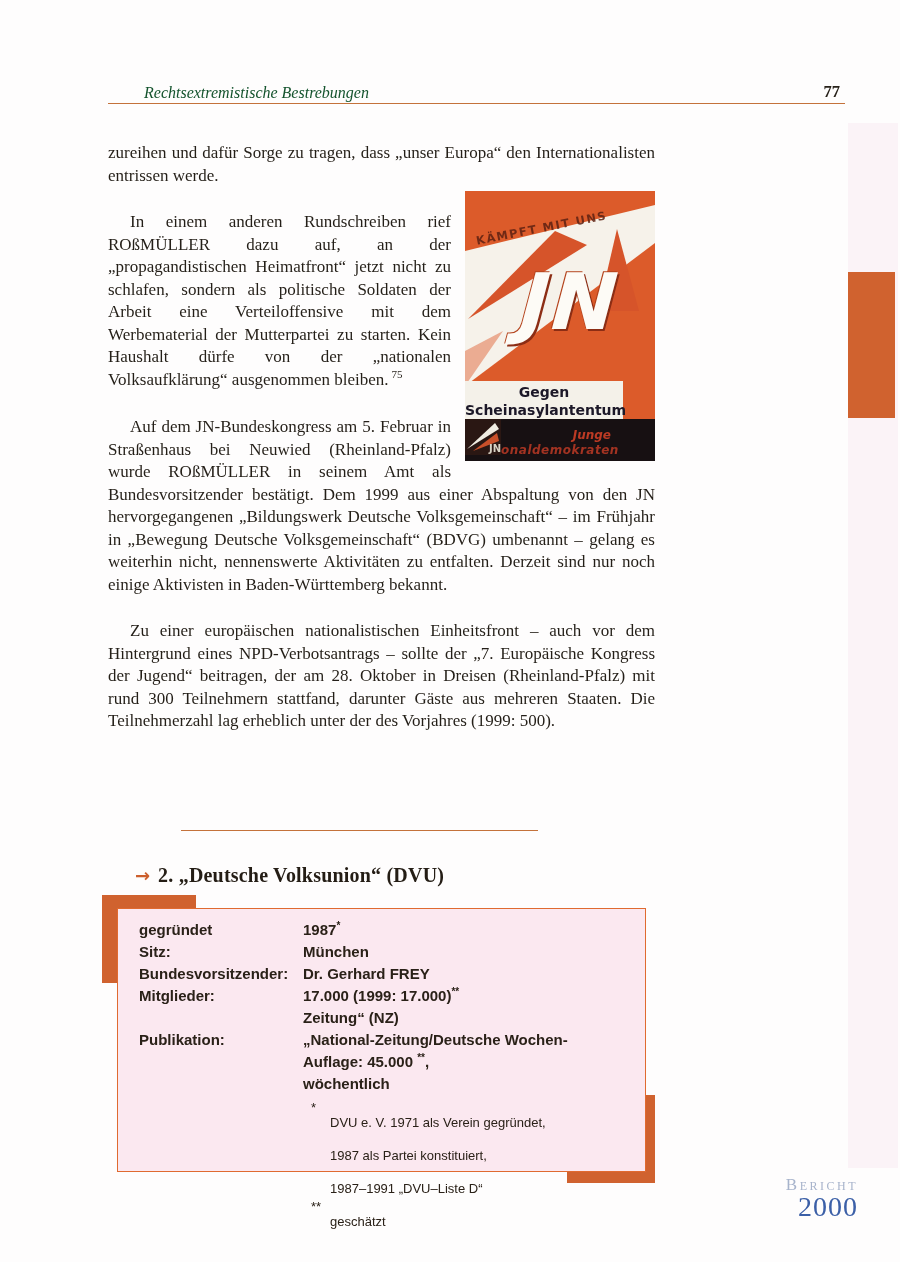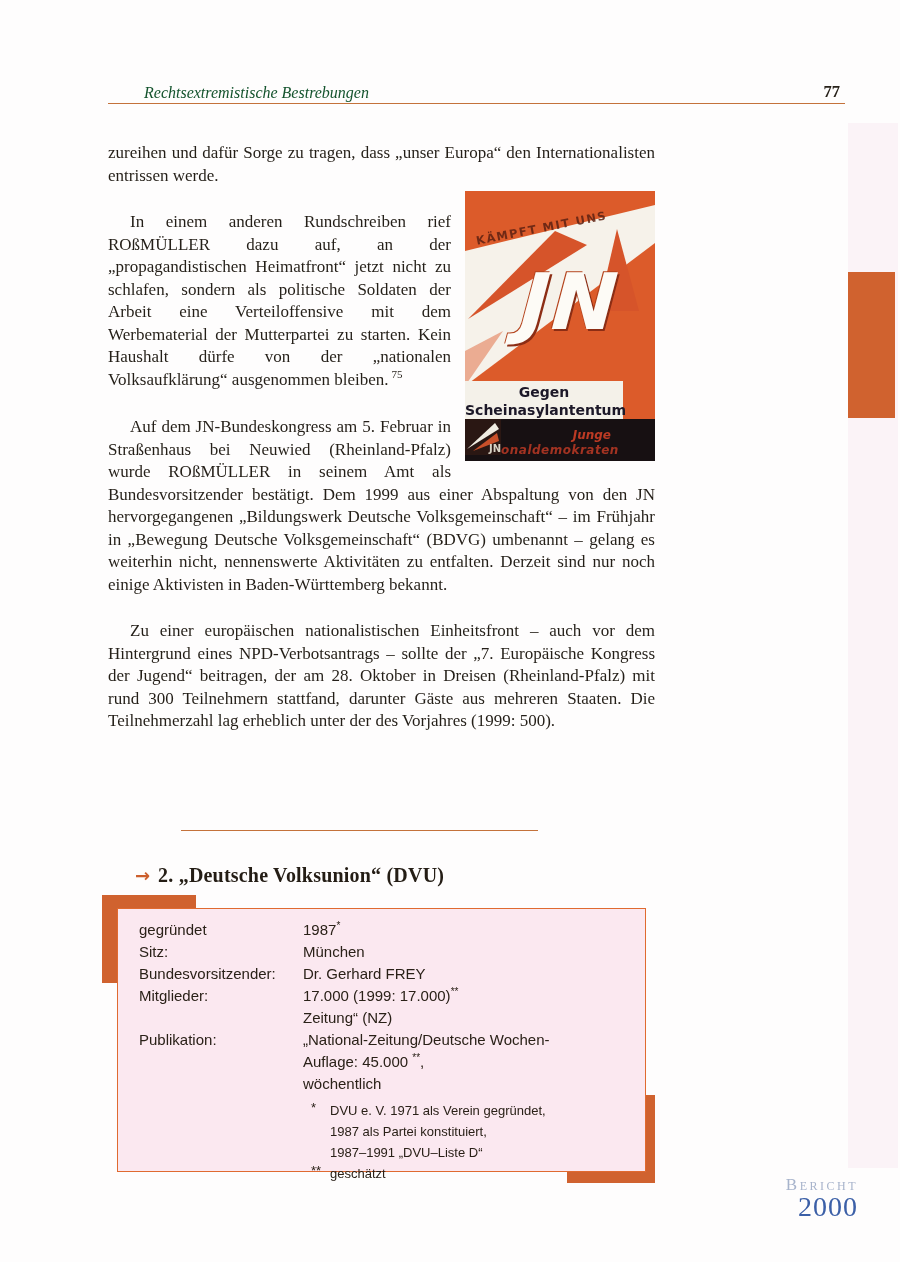--- a/index.html
+++ b/index.html
@@ -47,28 +47,28 @@
   .sec-arrow{color:#cc5f2d;font-size:18px;font-family:"DejaVu Sans",sans-serif;font-weight:bold;}
   .sec-text{font-size:20px;font-weight:bold;color:#241d15;letter-spacing:.2px;}
 
   
   .ibwrap{position:absolute;left:100px;top:895px;width:560px;height:295px;}
   .ib-tab-tl{position:absolute;left:2px;top:0;width:94px;height:88px;background:#d0622f;}
   .ib-tab-br{position:absolute;left:467px;top:200px;width:88px;height:88px;background:#d0622f;}
   .ib-box{position:absolute;left:17px;top:13px;width:529px;height:264px;background:#fbe8f0;
           border:1.5px solid #e06a30;box-sizing:border-box;font-family:"Liberation Sans",sans-serif;
           color:#2a2118;padding:10px 0 0 21px;}
-  .ib-row{display:flex;font-size:15px;line-height:22px;}
+  .ib-row{display:flex;font-size:15px;line-height:22px;font-weight:bold;}
   .ib-label{width:164px;flex:none;}
   .ib-value{flex:1;}
   .ib-value sup{font-size:10px;line-height:0;}
   .ib-fns{margin-top:5px;margin-left:172px;font-size:13px;line-height:21px;color:#2a2118;}
   .fn{display:flex;}
   .fn-marker{width:19px;flex:none;font-size:13px;position:relative;top:-3px;}
-  .fn-line{display:block;}
+  .fn-line{display:block;margin-top:12px;}
 
   
   .blogo{position:absolute;left:778px;top:1176px;width:80px;text-align:right;line-height:1;}
   .blogo-word{display:block;font-variant:small-caps;letter-spacing:2.5px;font-size:17px;color:#a7b3cb;}
   .blogo-year{display:block;font-size:28px;font-weight:normal;color:#3b5fa7;letter-spacing:1px;margin-top:0px;}
 </style>
 </head>
 <body>
 
 <div class="page">

